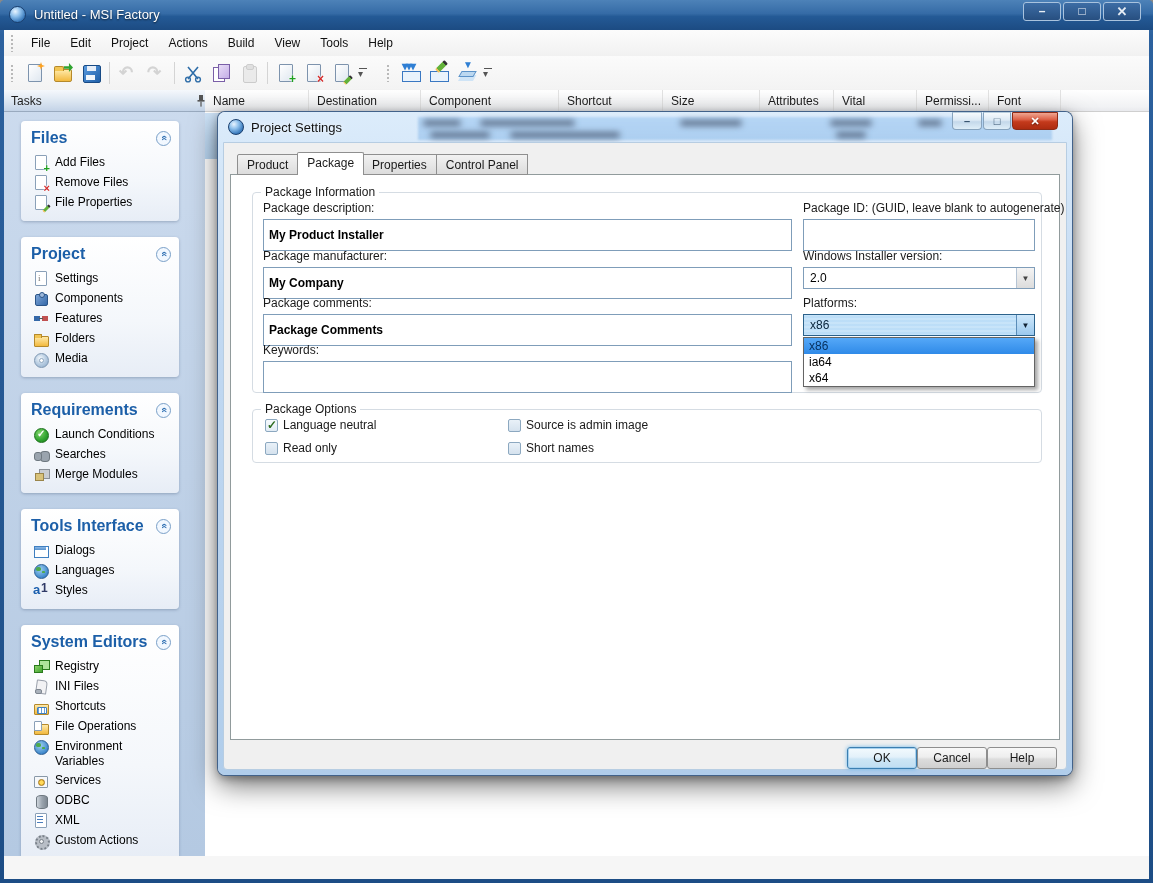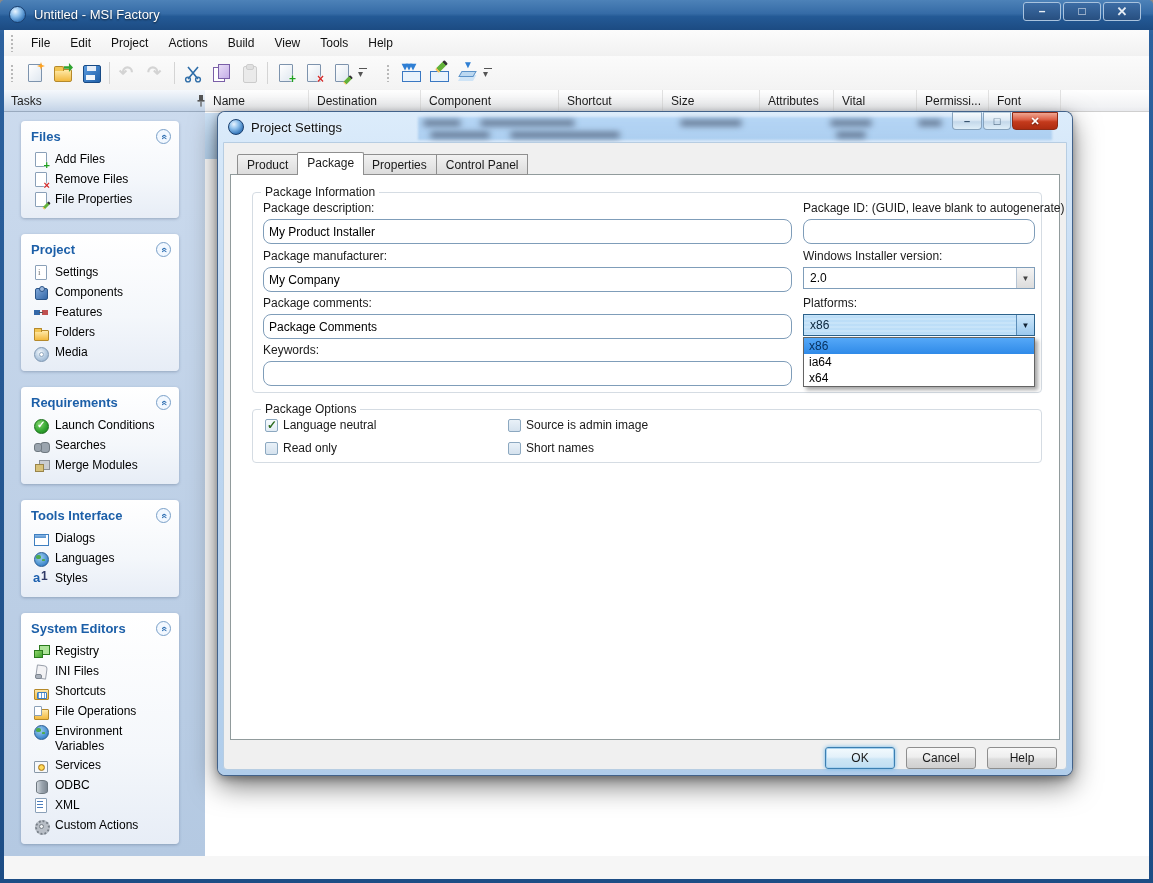--- a/index.html
+++ b/index.html
@@ -101,21 +101,21 @@
                   background:linear-gradient(180deg,#f5f8fc 0%,#dde7f2 50%,#c3d3e7 100%);
                   border-bottom:1px solid #99aabf; display:flex; align-items:center; }
   .tasks-title { font-size:12px; color:#1c1c1c; padding-left:7px; flex:1; }
   .hdr-icon { width:16px; height:16px; display:flex; align-items:center; justify-content:center;
               margin-right:3px; color:#333; font-size:12px; }
   .tasks-body { position:absolute; left:0; right:16px; top:22px; bottom:0; overflow:hidden; padding:9px 0 0 17px; }
   .card { width:158px; margin-bottom:16px; border-radius:4px;
           background:linear-gradient(180deg,#ffffff 0%,#f4f7fb 60%,#e7edf6 100%);
           box-shadow:0 1px 3px rgba(60,80,110,.35); padding:8px 8px 8px 10px; }
   .card-head { display:flex; align-items:center; margin-bottom:6px; }
-  .card-title { flex:1; font-size:13px; font-weight:bold; color:#1c5fa8; }
+  .card-title { flex:1; font-size:16px; font-weight:bold; color:#1c5fa8; }
   .chev { width:15px; height:15px; border-radius:50%; border:1px solid #7aa0c8; background:#f2f8ff;
           display:flex; align-items:center; justify-content:center; }
   .chev span { display:inline-block; transform:rotate(90deg); color:#2f6fb2; font-size:10px; font-weight:bold; line-height:1; }
   .t-item { display:flex; align-items:flex-start; padding:2px 0; font-size:12px; color:#000; cursor:default; }
   .t-item .si { margin:0 6px 0 2px; flex:none; }
   .t-item .lbl { line-height:15px; }
 
   
   .si { position:relative; width:16px; height:16px; display:inline-block; }
   .si-doc::before { content:""; position:absolute; left:2px; top:0; width:10px; height:13px;
@@ -245,22 +245,22 @@
          background:linear-gradient(180deg,#f2f2f2,#dcdcdc); border:1px solid #8f8f8f; border-left:none; cursor:default; }
   .tab:first-child { border-left:1px solid #8f8f8f; border-radius:2px 0 0 0; }
   .tab.active { height:23px; background:#fff; border:1px solid #8f8f8f; border-bottom:none;
                 border-radius:2px 2px 0 0; position:relative; z-index:4; margin:0 -1px; }
   .tabpage { position:absolute; left:6px; right:6px; top:31px; bottom:29px; background:#fff;
              border:1px solid #919b9c; z-index:2; }
 
   .groupbox { position:absolute; border:1px solid #d5dce3; border-radius:4px; }
   .legend { position:absolute; top:-8px; left:8px; background:#fff; padding:0 4px; font-size:12px; color:#1a1a1a; }
   .flabel { position:absolute; font-size:12px; color:#1a1a1a; white-space:nowrap; }
-  .tinput { position:absolute; height:25px; border:1px solid #7f9db9; background:#fff; font-size:12px;
-            padding:0 5px; font-family:"Liberation Sans",sans-serif; color:#000; border-radius:8px; }
+  .tinput { position:absolute; height:32px; border:1px solid #7f9db9; background:#fff; font-size:12px;
+            padding:0 5px; font-family:"Liberation Sans",sans-serif; color:#000; border-radius:0;font-weight:bold; }
   .combo { position:absolute; height:22px; border:1px solid #7f9db9; background:#fff; font-size:12px; }
   .combo .val { position:absolute; left:6px; top:3px; }
   .combo .arrow { position:absolute; right:0; top:0; bottom:0; width:18px;
                   background:linear-gradient(180deg,#f4f4f4,#dcdcdc); border-left:1px solid #b5c4d4;
                   color:#444; font-size:8px; text-align:center; line-height:21px; }
   .combo.focused { border-color:#2c628b;
                    background:repeating-linear-gradient(180deg,#cde7fa 0px,#b7dbf7 2px,#cde7fa 4px); }
   .combo.focused .val { color:#08243c; }
   .combo.focused .arrow { background:linear-gradient(180deg,#cfe8fb,#9cc9ee); border-left:1px solid #5a8cb8; color:#123; }
   .droplist { position:absolute; background:#fff; border:1px solid #646464;
@@ -268,21 +268,21 @@
   .dropitem { height:16px; font-size:12px; padding:1px 5px 0 5px; color:#000; cursor:default; }
   .dropitem.hl { background:linear-gradient(180deg,#55a8f8,#2f8ae8); color:#06305e; }
 
   .cbrow { position:absolute; display:flex; align-items:center; }
   .cbox { width:13px; height:13px; border:1px solid #8ca8c0; border-radius:2px; margin-right:5px;
           background:linear-gradient(180deg,#e9f1f8,#d5e2ee); position:relative; }
   .cbox.checked { background:linear-gradient(180deg,#f6fafd,#e2ecf5); }
   .cbox.checked::after { content:"\2713"; position:absolute; left:1px; top:-2px; font-size:12px; font-weight:bold; color:#2d6b1f; }
   .cblabel { font-size:12px; color:#1a1a1a; }
 
-  .dlg-buttonrow { position:absolute; right:9px; bottom:0; display:flex; gap:11px; }
+  .dlg-buttonrow { position:absolute; right:9px; bottom:0; display:flex; }
   .pushbtn { width:70px; height:22px; font-size:12px; color:#1a1a1a; text-align:center; line-height:20px;
              background:linear-gradient(180deg,#f8f8f8 0%,#eeeeee 45%,#dddddd 55%,#cfcfcf 100%);
              border:1px solid #8e8e8e; border-radius:3px; cursor:default; }
   .pushbtn.default { border:1px solid #3c7fb1; box-shadow:0 0 0 1px #a8d2ef inset, 0 0 4px #6db7e8;
              background:linear-gradient(180deg,#f3fafd 0%,#e3f1fa 45%,#cde6f5 55%,#c0def2 100%); }
 </style>
 </head>
 <body>
 
 <div class="app">

